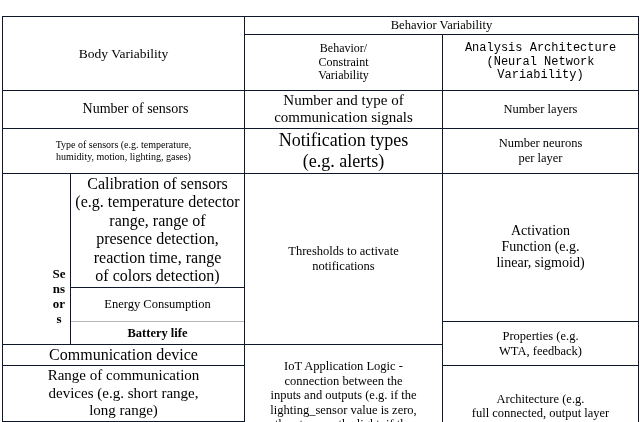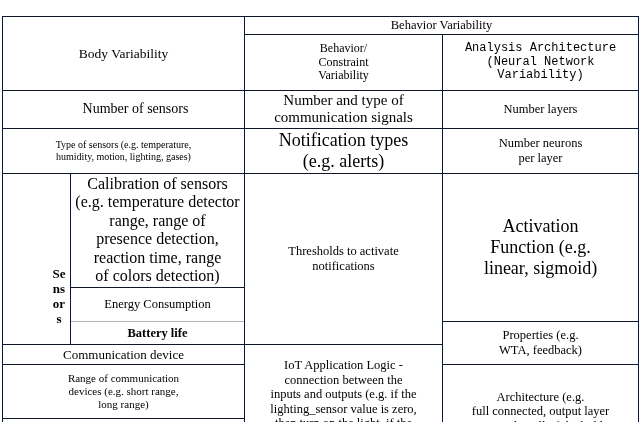--- a/index.html
+++ b/index.html
@@ -92,48 +92,48 @@
       <tr>
         <td class="grp-light bold" rowspan="3" style="font-size:13px;vertical-align:bottom;padding-bottom:18px;padding-left:48px;">Sensors</td>
         <td class="grp-light pre" style="height:99px;font-size:16px;">Calibration of sensors
 (e.g. temperature detector
 range, range of
 presence detection,
 reaction time, range
 of colors detection)</td>
         <td class="pre" rowspan="3" style="font-size:12.5px;">Thresholds to activate
 notifications</td>
-        <td class="left pre" rowspan="2" style="font-size:18px;margin-top:16px;">Activation
+        <td class="left pre" rowspan="2" style="font-size:14px;margin-top:16px;">Activation
 Function (e.g.
 linear, sigmoid)</td>
       </tr>
 
       <tr>
         <td class="grp-light" style="height:31px;font-size:12.5px;border-top-color:#b5b5b5;border-bottom-color:#b5b5b5;">Energy Consumption</td>
       </tr>
 
       <tr>
         <td class="grp-light" style="height:20px;font-size:12.5px;border-top-color:#b5b5b5;font-weight:bold;">Battery life</td>
         <td class="left pre" rowspan="2" style="font-size:12.5px;">Properties (e.g.
 WTA, feedback)</td>
       </tr>
 
       <tr>
-        <td colspan="2" style="height:17px;font-size:13px;">Communication device</td>
+        <td colspan="2" style="height:17px;font-size:16px;">Communication device</td>
         <td class="pre" rowspan="4" style="font-size:12.5px;">IoT Application Logic -
 connection between the
 inputs and outputs (e.g. if the
 lighting_sensor value is zero,
 then turn on the light, if the
 temperature_sensor is below
 zero, then turn on the heater)</td>
       </tr>
 
       <tr>
-        <td colspan="2" class="pre" style="height:51px;font-size:11px;">Range of communication
+        <td colspan="2" class="pre" style="height:51px;font-size:15px;">Range of communication
 devices (e.g. short range,
 long range)</td>
         <td class="left pre" rowspan="3" style="font-size:12.5px;">Architecture (e.g.
 full connected, output layer
 connected to all of the hidden
 units)</td>
       </tr>
 
       <tr>
         <td colspan="2" style="height:17px;font-size:12.5px;">Number and type of motion</td>

